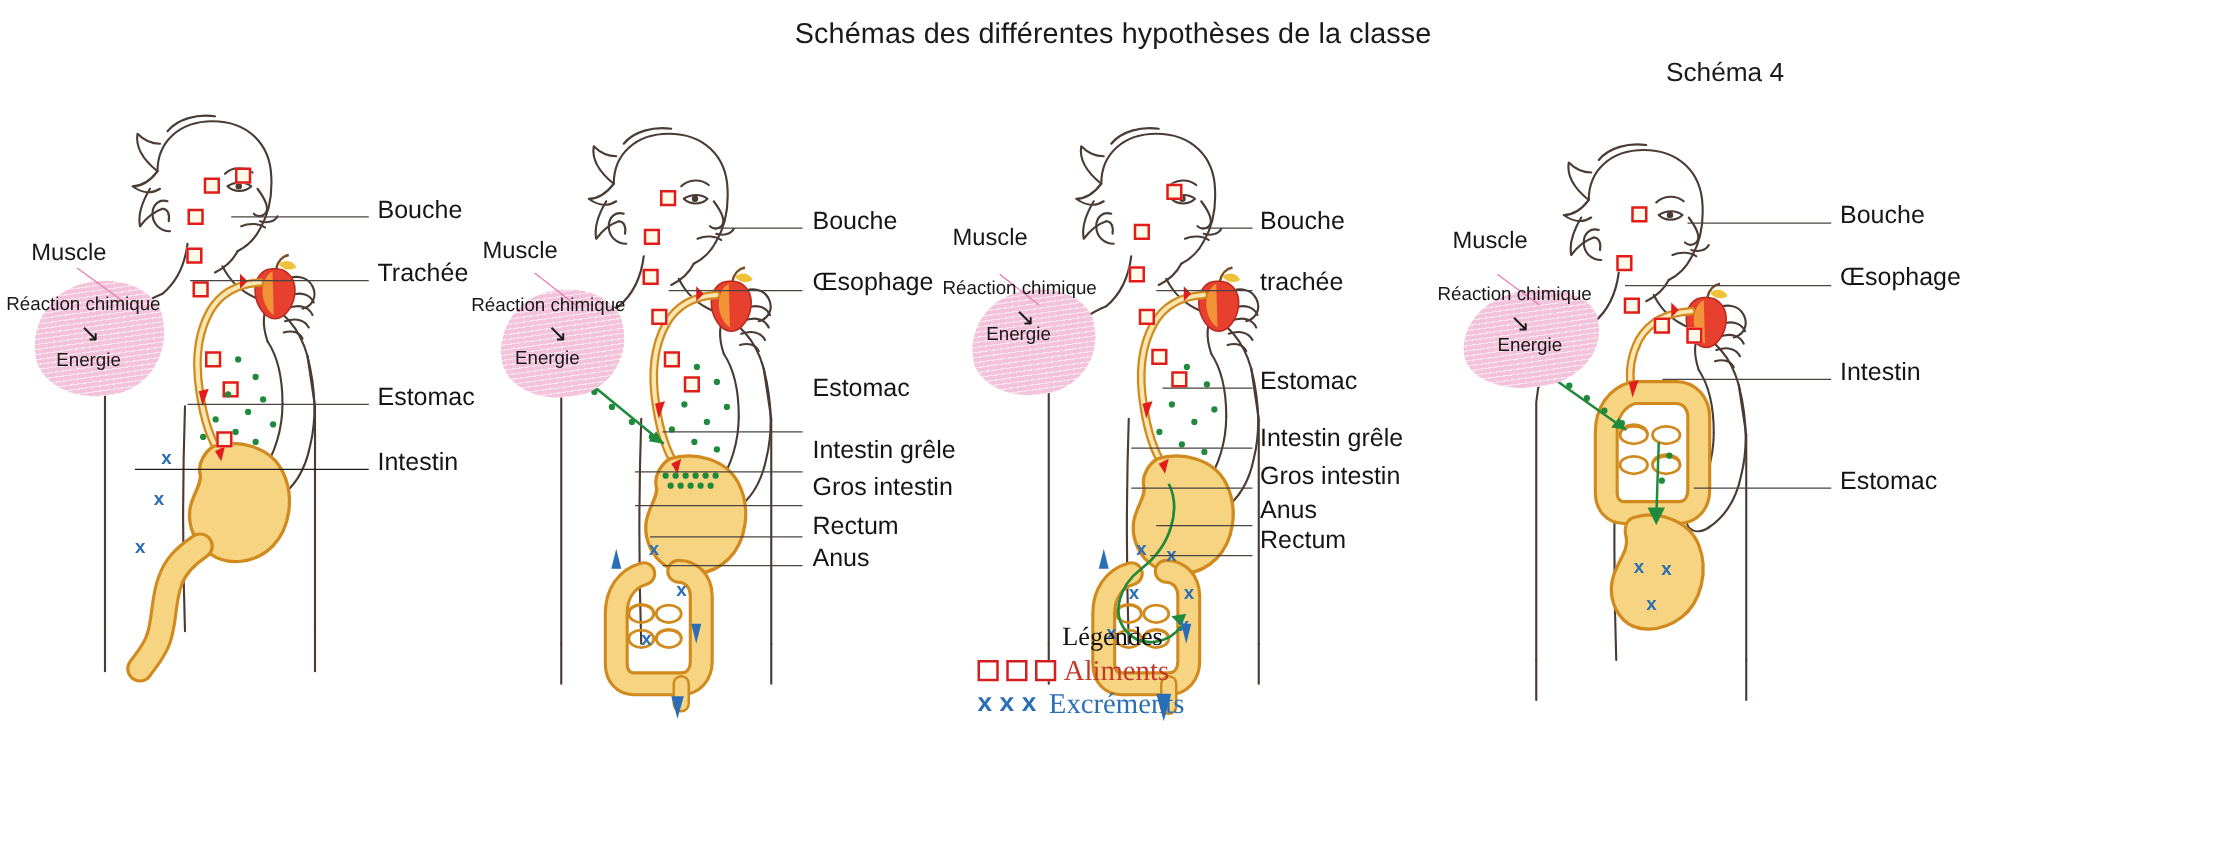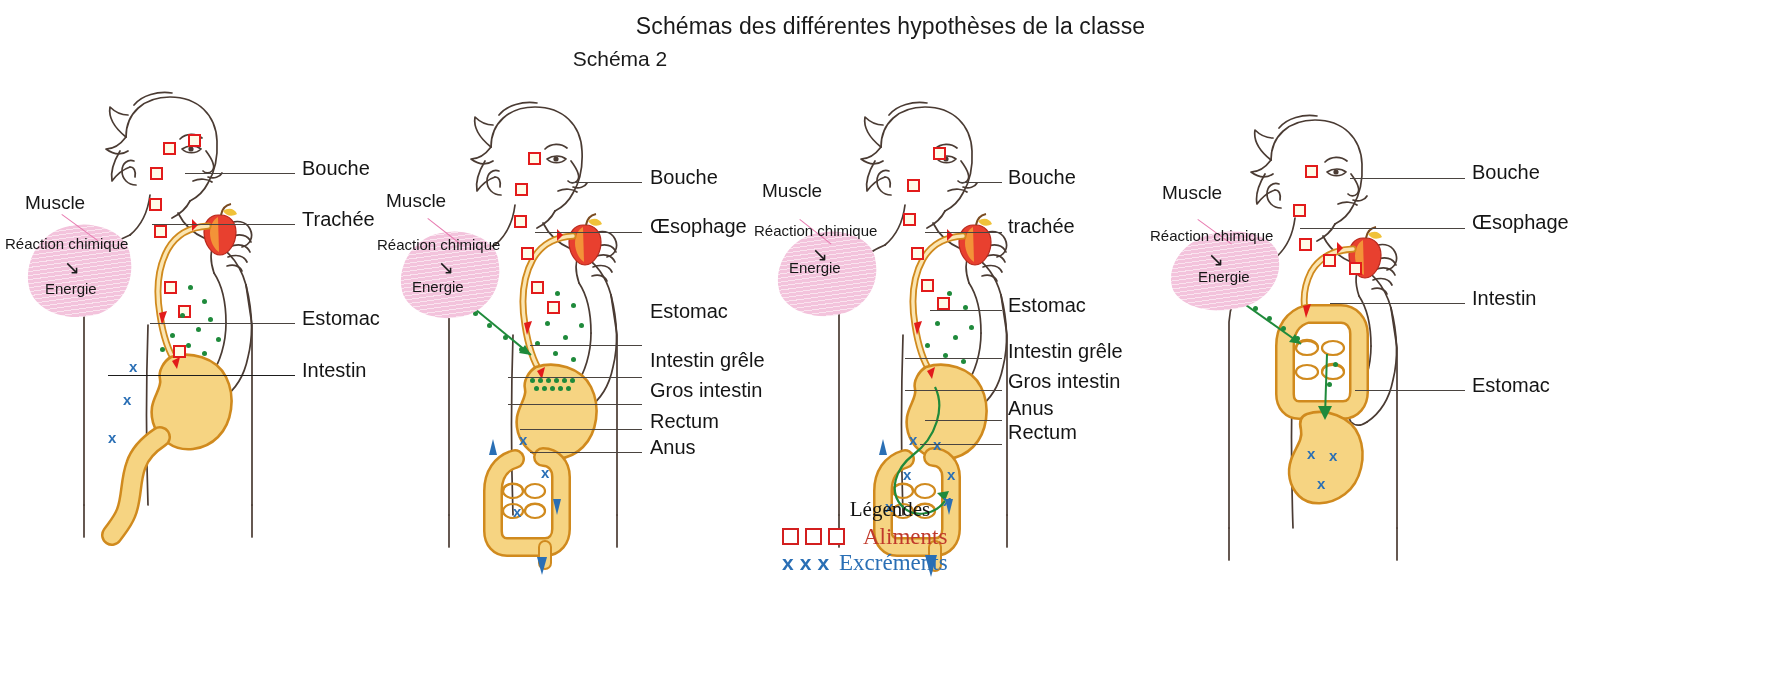--- a/index.html
+++ b/index.html
@@ -57,21 +57,21 @@
   .nut-dot{position:absolute;width:5px;height:5px;border-radius:50%;background:#1f8a3b;}
   .exc-x{position:absolute;font-size:15px;color:#2a6fb5;font-weight:700;line-height:1;}
 </style>
 </head>
 <body>
 
 <div class="page">
 
   <div class="main-title">Schémas des différentes hypothèses de la classe</div>
 
-  <div class="panel-title" style="left:495px;top:47px;width:250px;">Schéma 2</div>
+  <div class="panel-title" style="left:1255px;top:47px;width:250px;">Schéma 4</div>
 
   <div class="fig" style="left:30px;top:85px;">
     <svg width="330" height="460" viewBox="0 0 330 460">
       <g fill="none" stroke="#4a3b33" stroke-width="1.7" stroke-linecap="round" stroke-linejoin="round">
 
         <path d="M96 52 C96 28 114 12 140 12 C168 12 186 30 187 56 C188 74 184 88 178 98 C174 106 168 112 160 116"></path>
         <path d="M178 92 C184 94 190 92 192 88"></path>
         <path d="M160 116 C156 124 150 129 142 133"></path>
 
         <path d="M96 52 C86 44 78 34 80 22 C86 28 92 30 98 30"></path>
@@ -585,21 +585,21 @@
   <div class="lead" style="left:1355px;top:390px;width:110px;"></div>
   <div class="lbl" style="left:1472px;top:375px;">Estomac</div>
 
   <div class="legend" style="left:760px;top:497px;width:260px;">
     <div class="legend-title">Légendes</div>
 
     <div class="legend-row" style="padding-left:22px;">
       <span class="lg-sq"></span>
       <span class="lg-sq"></span>
       <span class="lg-sq"></span>
-      <span class="lg-text aliments" style="margin-left:12px;">Aliments</span>
+      <span class="lg-text aliments" style="margin-left:0;">Aliments</span>
     </div>
 
 
     <div class="legend-row" style="padding-left:22px;">
       <span class="lg-x">x</span>
       <span class="lg-x">x</span>
       <span class="lg-x">x</span>
       <span class="lg-text excrements" style="margin-left:4px;">Excréments</span>
     </div>
   </div>

